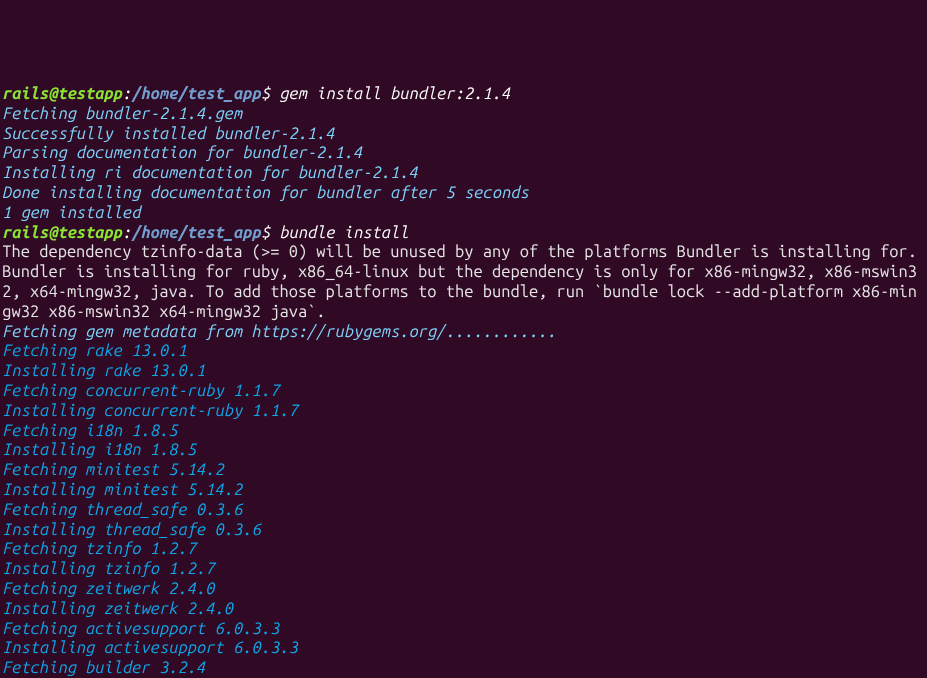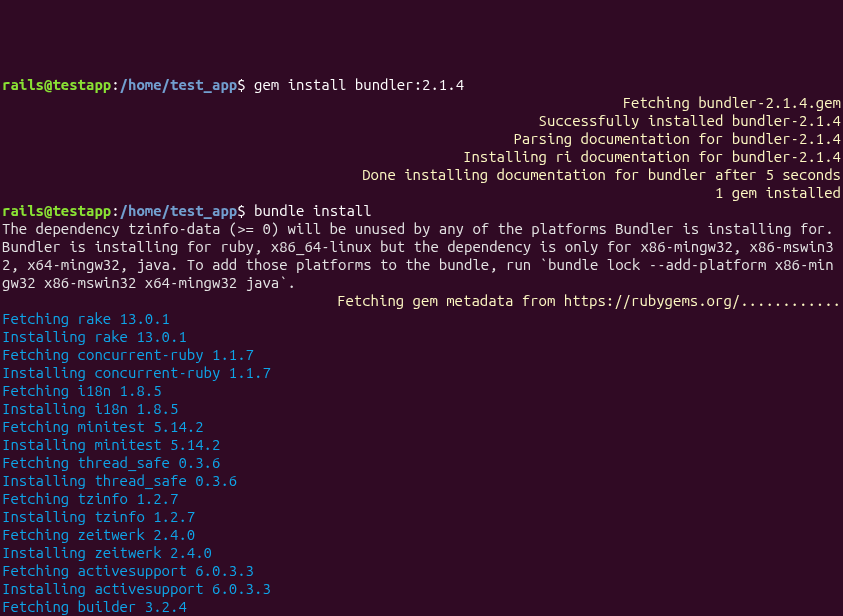--- a/index.html
+++ b/index.html
@@ -28,31 +28,31 @@
       color: #729fcf;
       font-weight: bold;
     }
     .prompt-symbol {
       color: #ffffff;
     }
     .command {
       color: #ffffff;
     }
     .white-text {
-      color: #fef9c3;
-      text-align: right;
+      color: #7dd3fc;
     }
     .green-text {
       color: #0ea5e9;
     }
     .yellow-text {
       color: #e5e5e5;
     }
     .line {
       display: block;
+      font-style: italic;
     }
   </style>
 </head>
 <body>
 
 
 
 <div><span class="line"><span class="prompt-user">rails@testapp</span><span class="prompt-symbol">:</span><span class="prompt-path">/home/test_app</span><span class="prompt-symbol">$ </span><span class="command">gem install bundler:2.1.4</span></span><span class="line white-text">Fetching bundler-2.1.4.gem</span><span class="line white-text">Successfully installed bundler-2.1.4</span><span class="line white-text">Parsing documentation for bundler-2.1.4</span><span class="line white-text">Installing ri documentation for bundler-2.1.4</span><span class="line white-text">Done installing documentation for bundler after 5 seconds</span><span class="line white-text">1 gem installed</span><span class="line"><span class="prompt-user">rails@testapp</span><span class="prompt-symbol">:</span><span class="prompt-path">/home/test_app</span><span class="prompt-symbol">$ </span><span class="command">bundle install</span></span><span class="yellow-text">The dependency tzinfo-data (&gt;= 0) will be unused by any of the platforms Bundler is installing for. Bundler is installing for ruby, x86_64-linux but the dependency is only for x86-mingw32, x86-mswin32, x64-mingw32, java. To add those platforms to the bundle, run `bundle lock --add-platform x86-mingw32 x86-mswin32 x64-mingw32 java`.</span>
 <span class="line white-text">Fetching gem metadata from https://rubygems.org/............</span><span class="line green-text">Fetching rake 13.0.1</span><span class="line green-text">Installing rake 13.0.1</span><span class="line green-text">Fetching concurrent-ruby 1.1.7</span><span class="line green-text">Installing concurrent-ruby 1.1.7</span><span class="line green-text">Fetching i18n 1.8.5</span><span class="line green-text">Installing i18n 1.8.5</span><span class="line green-text">Fetching minitest 5.14.2</span><span class="line green-text">Installing minitest 5.14.2</span><span class="line green-text">Fetching thread_safe 0.3.6</span><span class="line green-text">Installing thread_safe 0.3.6</span><span class="line green-text">Fetching tzinfo 1.2.7</span><span class="line green-text">Installing tzinfo 1.2.7</span><span class="line green-text">Fetching zeitwerk 2.4.0</span><span class="line green-text">Installing zeitwerk 2.4.0</span><span class="line green-text">Fetching activesupport 6.0.3.3</span><span class="line green-text">Installing activesupport 6.0.3.3</span><span class="line green-text">Fetching builder 3.2.4</span></div>
 

